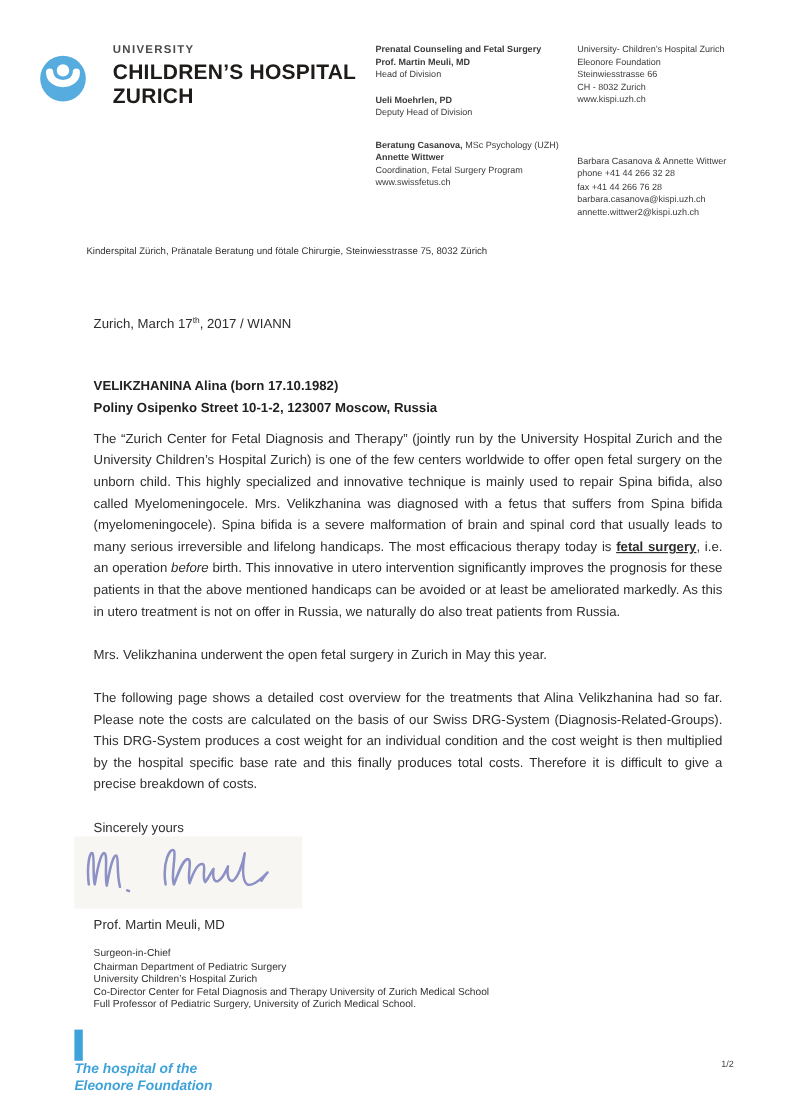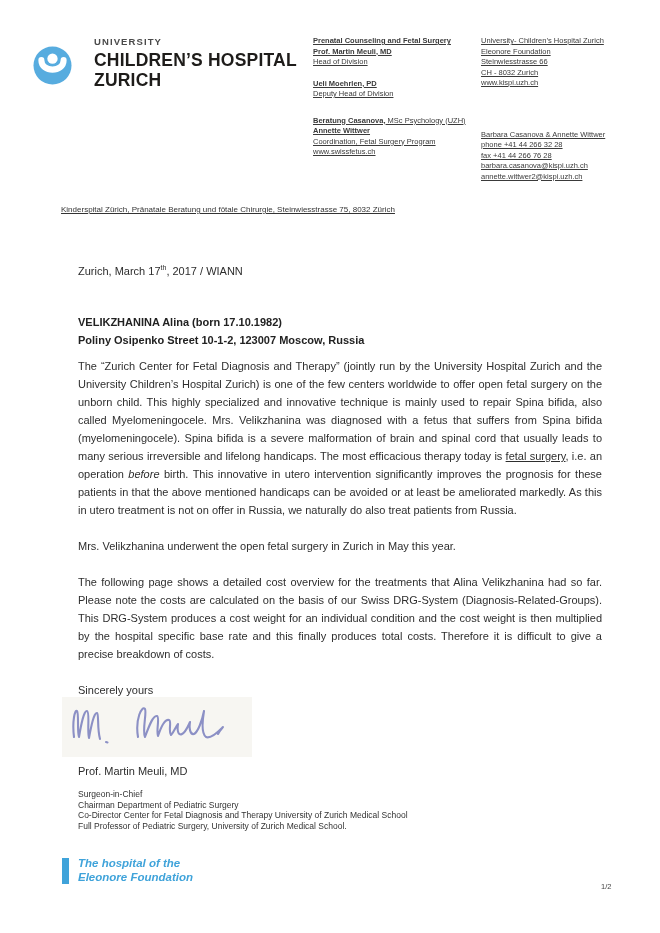--- a/index.html
+++ b/index.html
@@ -7,47 +7,47 @@
     position:relative;width:660px;height:933px;background:#ffffff;overflow:hidden;
     font-family:"Liberation Sans",sans-serif;color:#2d2d2d;
   }
   
   .logo-mark{position:absolute;left:33px;top:46px;width:39px;height:39px;}
   .logo-text{position:absolute;left:94px;top:36px;}
   .logo-univ{font-size:9.5px;letter-spacing:1.1px;color:#4a4a4a;font-weight:bold;margin-bottom:3px;}
   .logo-big{font-size:17.5px;font-weight:bold;color:#1e1c1a;line-height:20px;letter-spacing:.2px;}
   
   .contact{position:absolute;top:36px;font-size:7.5px;line-height:10.5px;color:#3a3a3a;white-space:nowrap;}
-  .contact .grp{margin:0;text-decoration:underline;}
+  .contact .grp{margin:0;}
   .contact .gap1{margin-top:11px;}
   .contact .gap2{margin-top:16px;}
   .contact .gap3{margin-top:41px;}
   .colA{left:313px;width:170px;}
   .colB{left:481px;width:170px;}
   .b{font-weight:bold;}
   
-  .sender-line{position:absolute;left:61px;top:205px;font-size:8px;color:#333;
-    text-decoration:underline;white-space:nowrap;}
+  .sender-line{position:absolute;left:72px;top:205px;font-size:8px;color:#333;
+    white-space:nowrap;}
   
   .date-line{position:absolute;left:78px;top:264px;font-size:11px;color:#2d2d2d;}
   .date-line sup{font-size:7px;}
   .recipient{position:absolute;left:78px;top:313px;font-size:11px;font-weight:bold;line-height:18px;color:#222;}
   
   .body-text{position:absolute;left:78px;top:357px;width:524px;font-size:11px;line-height:18px;
     text-align:justify;color:#2e2e2e;}
   .body-text p{margin:0 0 18px 0;}
-  .fetal{font-weight:normal;text-decoration:underline;}
+  .fetal{font-weight:bold;text-decoration:underline;}
   .ital{font-style:italic;}
   .closing{margin-top:0;}
   
   .signature{position:absolute;left:62px;top:697px;width:190px;height:60px;background:#f7f6f2;}
   .signer-name{position:absolute;left:78px;top:765px;font-size:11px;color:#2d2d2d;}
   .signer-titles{position:absolute;left:78px;top:789px;font-size:8.5px;line-height:10.5px;color:#333;white-space:nowrap;}
   
-  .footer{position:absolute;left:62px;top:856px;display:flex;align-items:flex-start;}
+  .footer{position:absolute;left:62px;top:856px;display:flex;align-items:flex-start;flex-direction:column;}
   .footer-bar{width:7px;height:26px;background:#3FA3DA;margin-right:9px;margin-top:2px;}
   .footer-text{font-size:11.5px;font-weight:bold;font-style:italic;color:#3FA3DA;line-height:14px;}
   .page-num{position:absolute;left:601px;top:882px;font-size:7.5px;color:#444;}
 </style>
 </head>
 <body>
 
 <div class="page">
 
   <div class="logo-mark">
@@ -126,20 +126,21 @@
         <path d="M44,45 l1.5,0.5"></path>
         <path d="M76,40 C73,22 80,8 83,12 C85,15 80,34 83,40 C87,29 91,18 95,19 C98,20 94,33 96,39 C99,30 103,22 107,23 C110,24 106,34 109,38 C112,35 114,29 116,27 C115,33 116,39 120,37 C124,35 126,29 128,25 C127,31 128,38 132,37 C136,35 140,24 142,14 C140,26 140,37 144,40 C148,42 154,37 160,31 C163,28 158,33 156,37"></path>
       </g>
     </svg>
   </div>
 
   <div class="signer-name">Prof. Martin Meuli, MD</div>
   <div class="signer-titles">
     <div>Surgeon-in-Chief</div>
     <div>Chairman Department of Pediatric Surgery</div>
+    <div>University Children’s Hospital Zurich</div>
     <div>Co-Director Center for Fetal Diagnosis and Therapy University of Zurich Medical School</div>
     <div>Full Professor of Pediatric Surgery, University of Zurich Medical School.</div>
   </div>
 
   <div class="footer">
     <div class="footer-bar"></div>
     <div class="footer-text">
       <div>The hospital of the</div>
       <div>Eleonore Foundation</div>
     </div>

